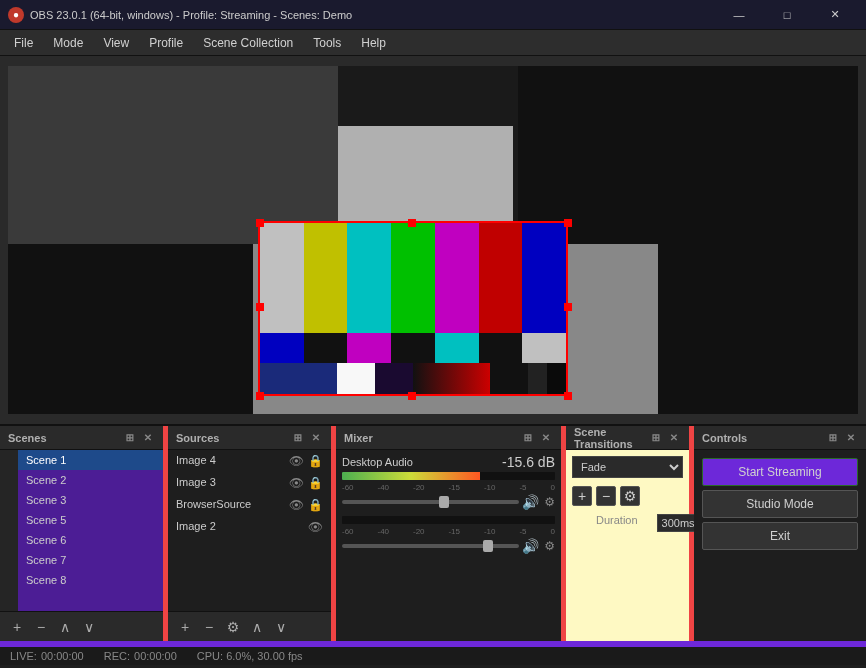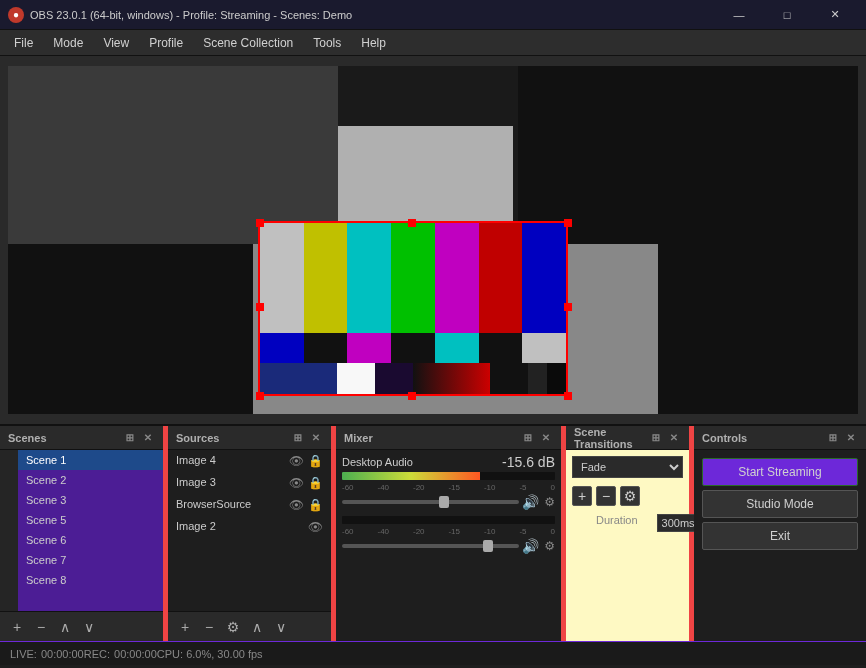--- a/index.html
+++ b/index.html
@@ -432,26 +432,27 @@
       text-align: center;
       border-radius: 2px;
     }
     .ctrl-btn.streaming { background: #6d28d9; border-color: #2a6a2a; }
     .ctrl-btn.recording { background: #1a2a3a; border-color: #2a4a6a; }
 
     
     #statusbar {
       height: 24px;
       background: #1a1a1a;
-      border-top: 1px solid #6d28d9;
+      border-top: 6px solid #6d28d9;
       display: flex;
       align-items: center;
       padding: 0 10px;
       font-size: 11px;
       color: #888;
+      gap: 20px;
     }
     .status-item { display: flex; align-items: center; gap: 4px; }
 
     
     ::-webkit-scrollbar { width: 6px; }
     ::-webkit-scrollbar-track { background: #1a1a1a; }
     ::-webkit-scrollbar-thumb { background: #444; border-radius: 3px; }
   </style>
 </head>
 <body>

